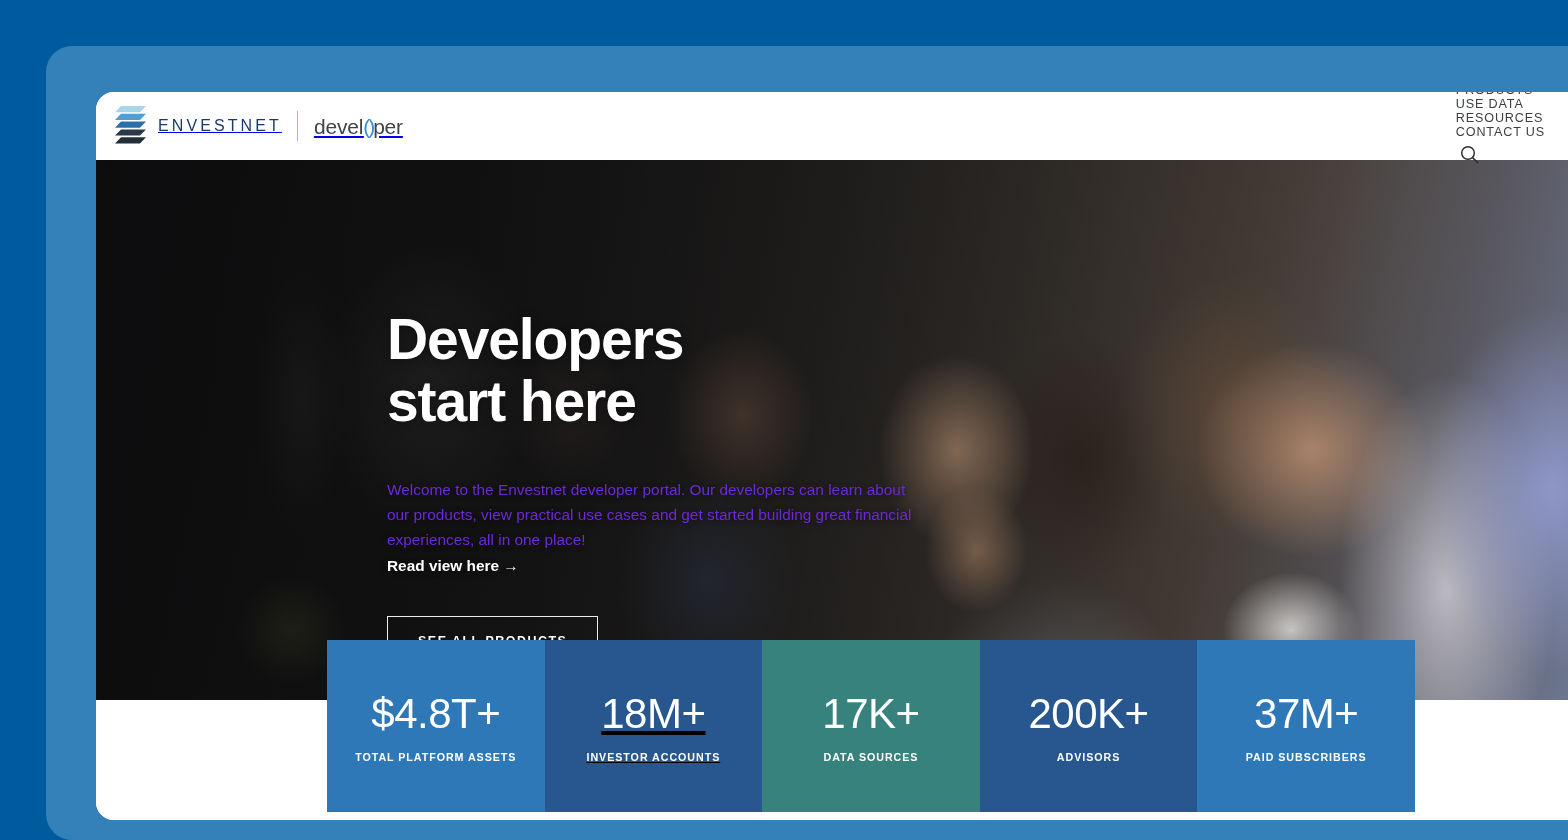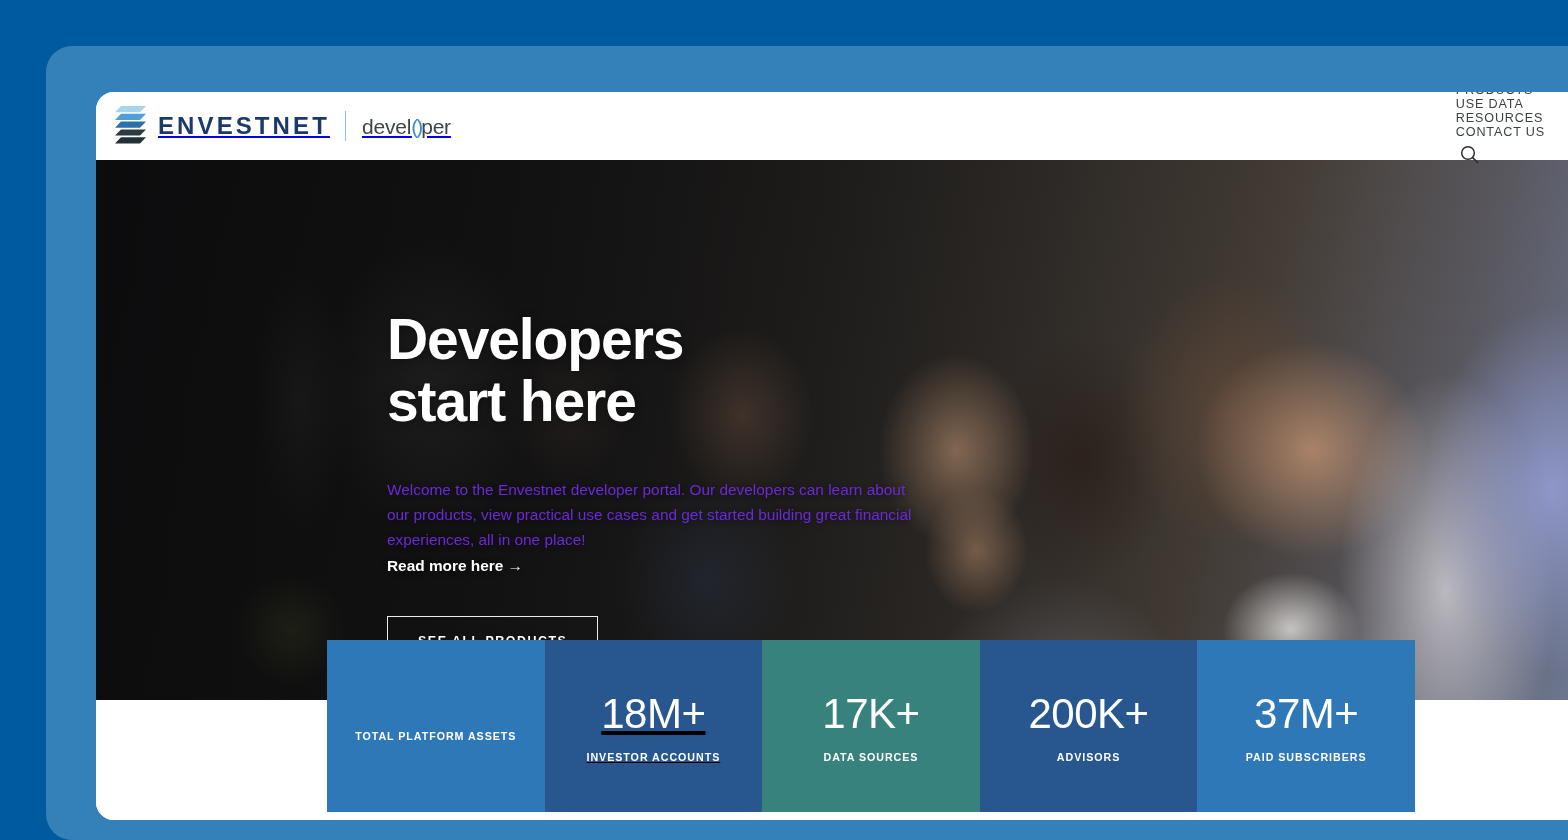--- a/index.html
+++ b/index.html
@@ -61,23 +61,23 @@
 
   .brand { display: flex; align-items: center; gap: 0; }
 
   .logo-mark {
     width: 31px; height: 44px;
     display: block;
     margin-right: 12px;
   }
 
   .brand-word {
-    font-size: 24px;
+    font-size: 16px;
     letter-spacing: 3.1px;
-    font-weight: 700;
+    font-weight: 400;
     color: #1b3a6b;
     line-height: 1;
   }
 
   .brand-divider {
     width: 1px; height: 30px;
     background: #8fc0e0;
     margin: 0 16px 0 15px;
   }
 
@@ -318,33 +318,34 @@
       <div id="hero-scrim"></div>
 
       <div id="hero-content">
         <h1 id="hero-title">
           <span>Developers</span><br>
           <span>start here</span>
         </h1>
 
         <p id="hero-body">Welcome to the Envestnet developer portal. Our developers can learn about our products, view practical use cases and get started building great financial experiences, all in one place!</p>
 
-        <a id="hero-readmore" href="#">Read more here →</a>
+        <a id="hero-readmore" href="#">Read view here →</a>
 
         <div>
           <a id="hero-cta" href="#">SEE ALL PRODUCTS</a>
         </div>
       </div>
     </section>
 
     <div id="below-hero"></div>
 
     <div id="stats-band">
 
       <div class="stat-card" style="background: rgb(47, 120, 184);">
+        <div class="stat-value">$4.8T+</div>
         <div class="stat-label">TOTAL PLATFORM ASSETS</div>
       </div>
 
       <div class="stat-card" style="background: rgb(39, 87, 142); text-decoration: underline;">
         <div class="stat-value">18M+</div>
         <div class="stat-label">INVESTOR ACCOUNTS</div>
       </div>
 
       <div class="stat-card" style="background: rgb(56, 130, 126);">
         <div class="stat-value">17K+</div>

